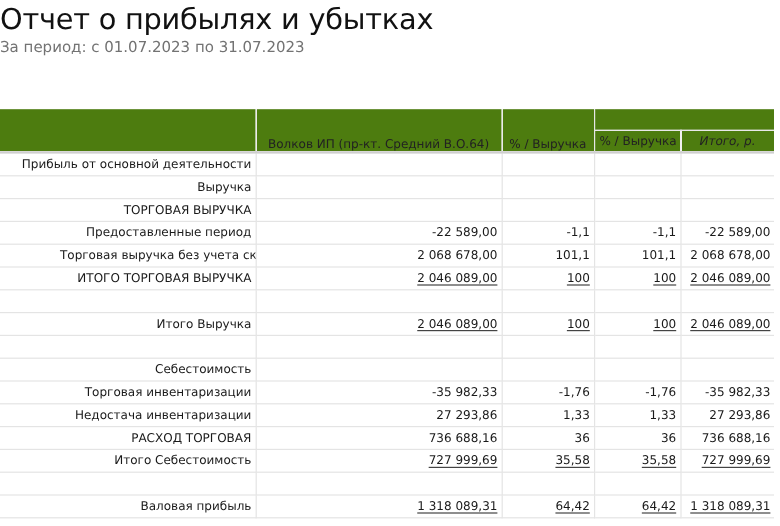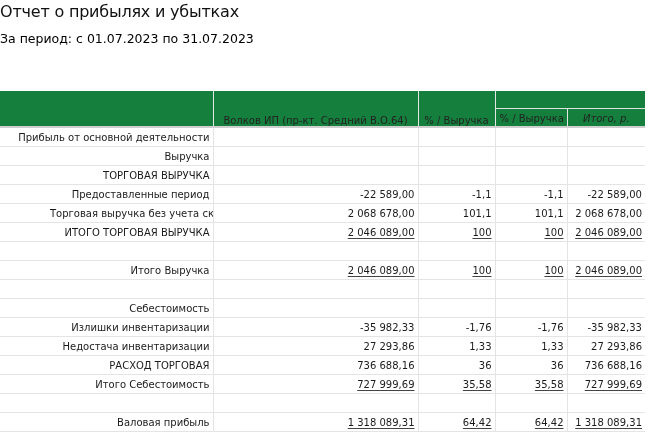--- a/index.html
+++ b/index.html
@@ -2,40 +2,40 @@
 <html><head>
 <meta charset="utf-8">
 <style>
   html, body { margin: 0; padding: 0; background: #ffffff; }
   body {
     width: 650px; height: 438px; overflow: hidden; position: relative;
     font-family: "DejaVu Sans", sans-serif; color: #1a1a1a;
   }
   .title {
     position: absolute; left: 0; top: 2px;
-    font-size: 16px; font-weight: normal; letter-spacing: -0.2px;
+    font-size: 24px; font-weight: normal; letter-spacing: -0.2px;
     white-space: nowrap; color: #111;
   }
   .period {
     position: absolute; left: 0; top: 31px;
-    font-size: 12.5px; white-space: nowrap; color: #000000;
+    font-size: 12.5px; white-space: nowrap; color: #737373;
   }
   .report {
     position: absolute; left: 0; top: 91px; width: 645px;
     border-collapse: collapse; table-layout: fixed;
     font-size: 10px;
   }
   .report col.c0 { width: 213px; }
   .report col.c1 { width: 205px; }
   .report col.c2 { width: 77px; }
   .report col.c3 { width: 72px; }
   .report col.c4 { width: 78px; }
 
   .report thead th {
-    background: #15803d; font-weight: normal; color: #222;
+    background: #4d7c0f; font-weight: normal; color: #222;
     padding: 0 4px; white-space: nowrap; overflow: hidden;
     border-right: 1px solid #e6e6e6;
   }
   .report thead th:last-child { border-right: none; font-style: italic; }
   .report thead tr.h1 th { height: 17px; vertical-align: bottom; }
   .report thead tr.h2 th { height: 15px; vertical-align: middle; }
   .report thead th.span2 { vertical-align: top; padding-top: 9px; text-align: center; }
   .report thead tr.h1 th.grp { border-bottom: 1px solid #e3e3e3; }
   .report thead tr.h2 th { text-align: center; padding-top: 2px; }
   .report thead { border-bottom: 2px solid #cfcfcf; }
@@ -145,21 +145,21 @@
         <td><span></span></td>
       </tr>
       <tr>
         <td class="label lvl1">Себестоимость</td>
         <td><span></span></td>
         <td><span></span></td>
         <td><span></span></td>
         <td><span></span></td>
       </tr>
       <tr>
-        <td class="label lvl2">Излишки инвентаризации</td>
+        <td class="label lvl2">Торговая инвентаризации</td>
         <td><span>-35 982,33</span></td>
         <td><span>-1,76</span></td>
         <td><span>-1,76</span></td>
         <td><span>-35 982,33</span></td>
       </tr>
       <tr>
         <td class="label lvl2">Недостача инвентаризации</td>
         <td><span>27 293,86</span></td>
         <td><span>1,33</span></td>
         <td><span>1,33</span></td>

